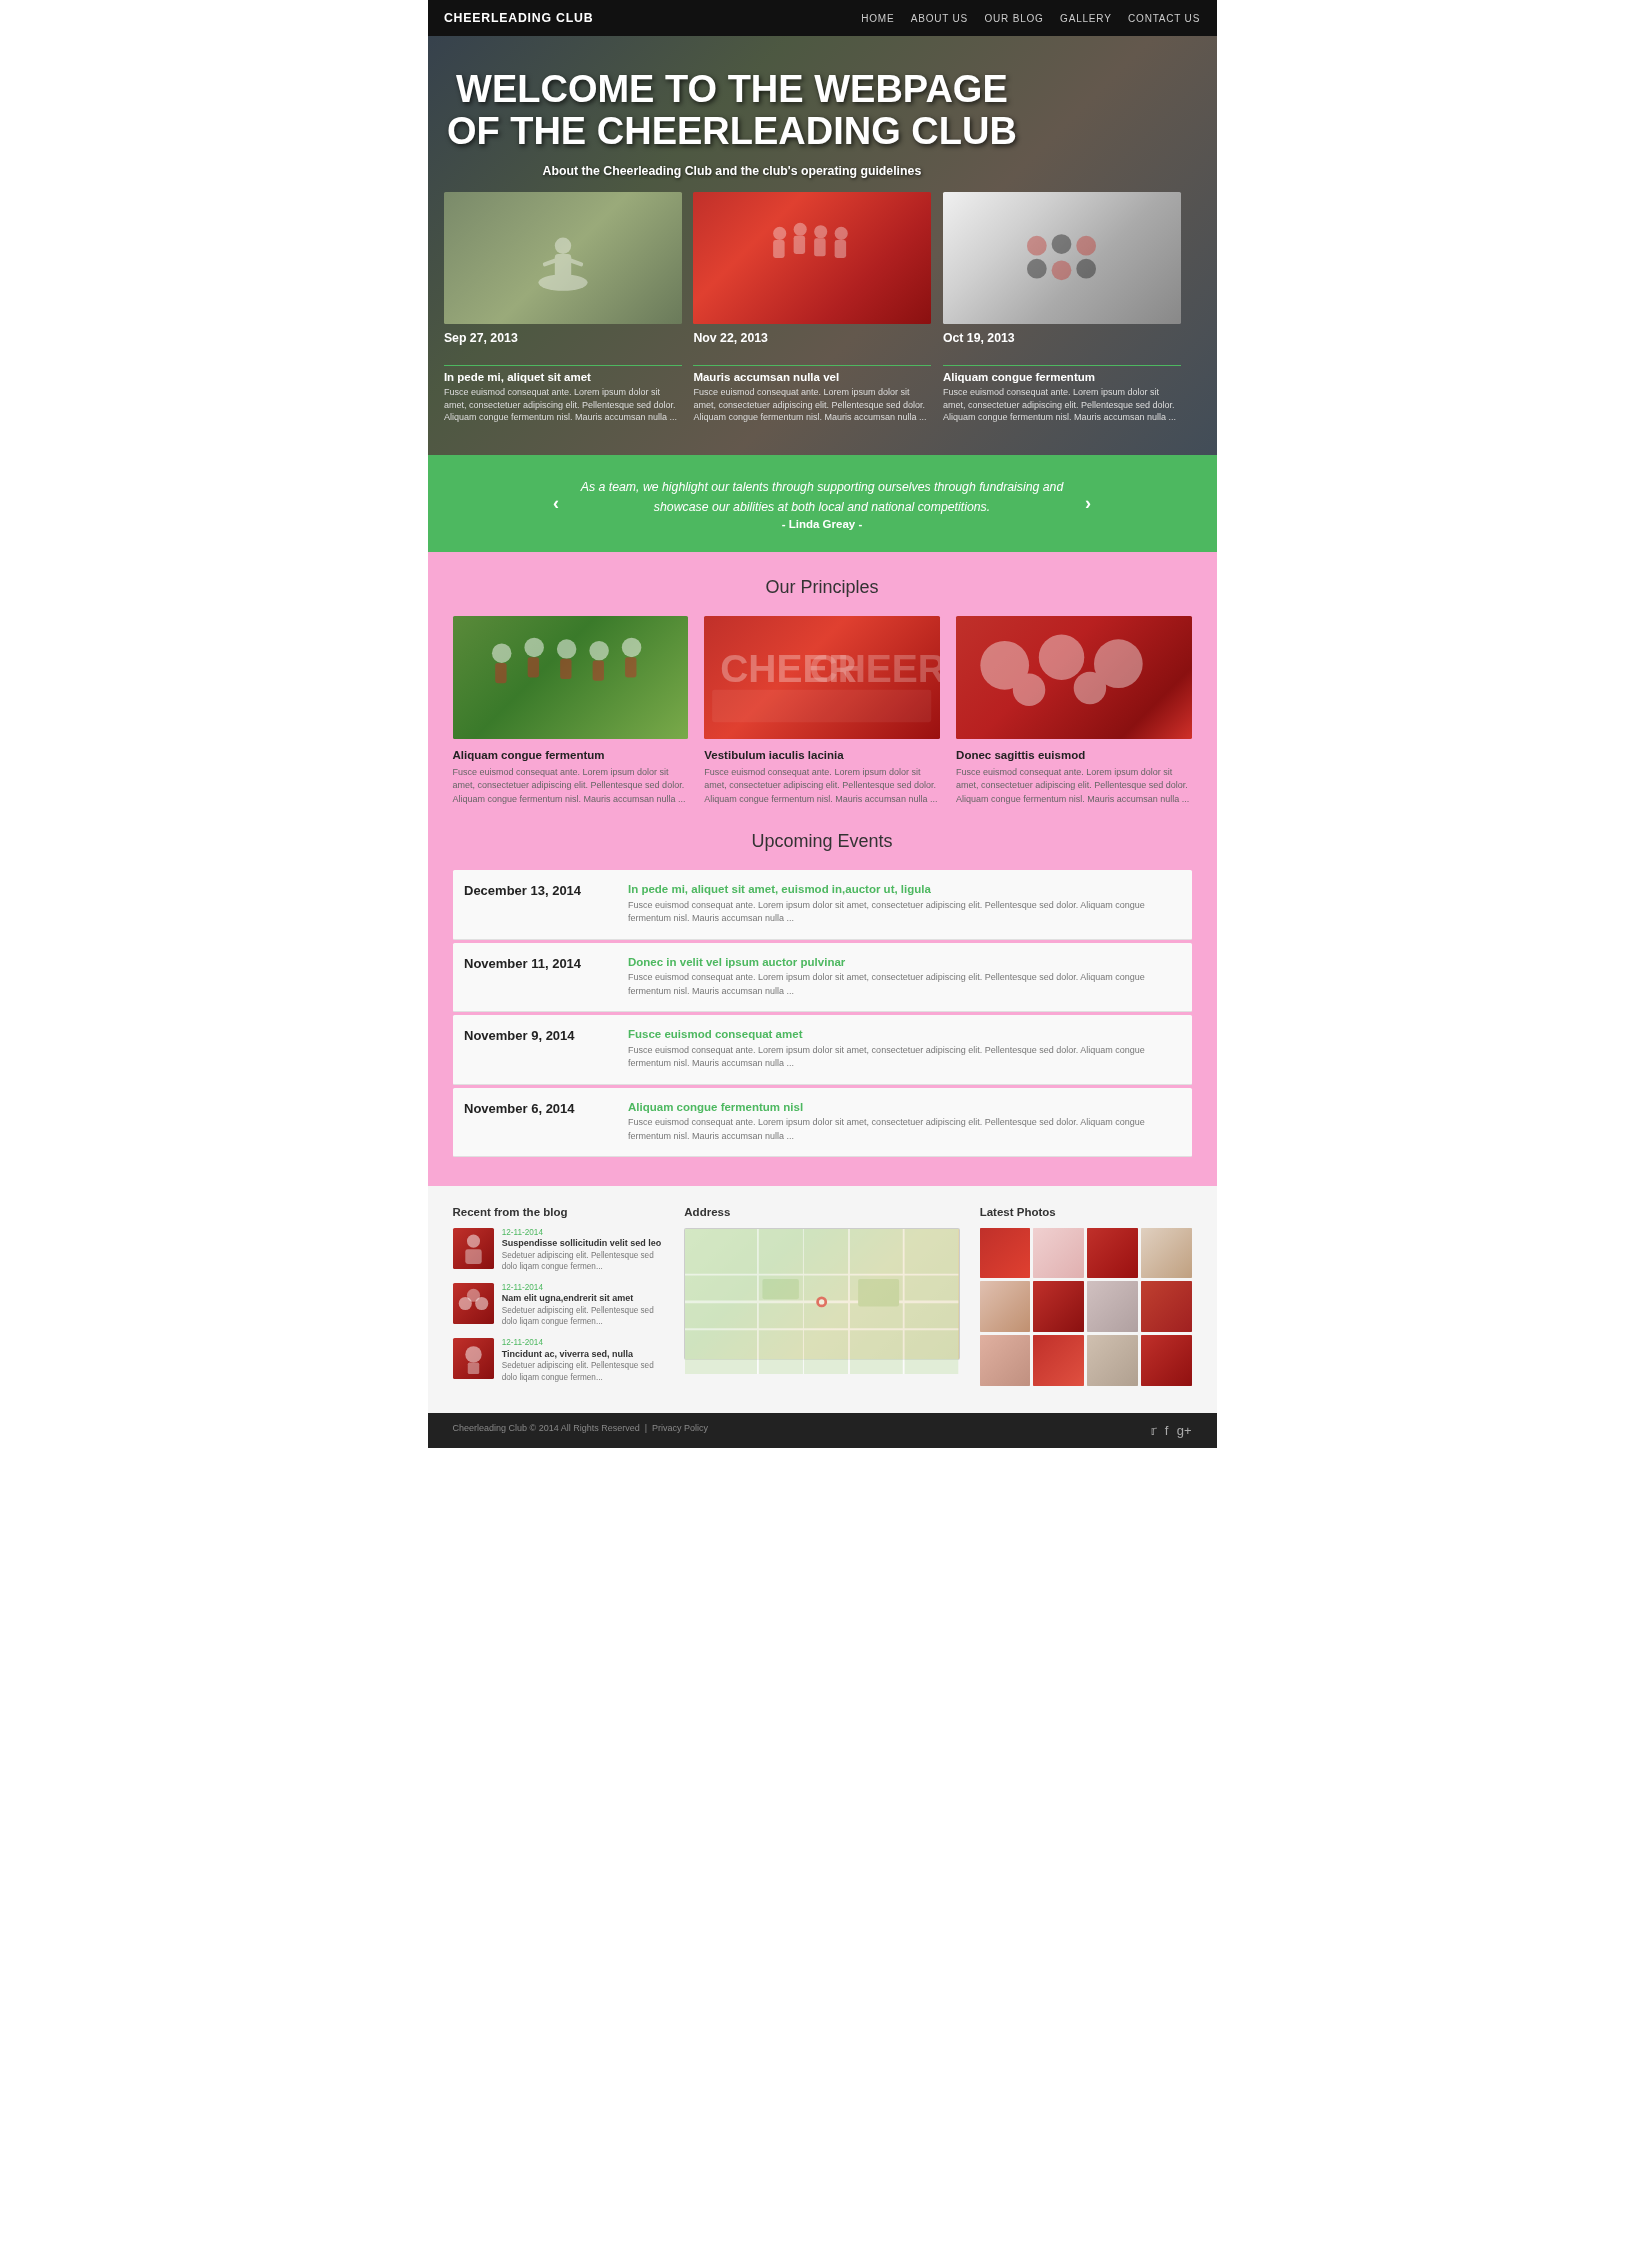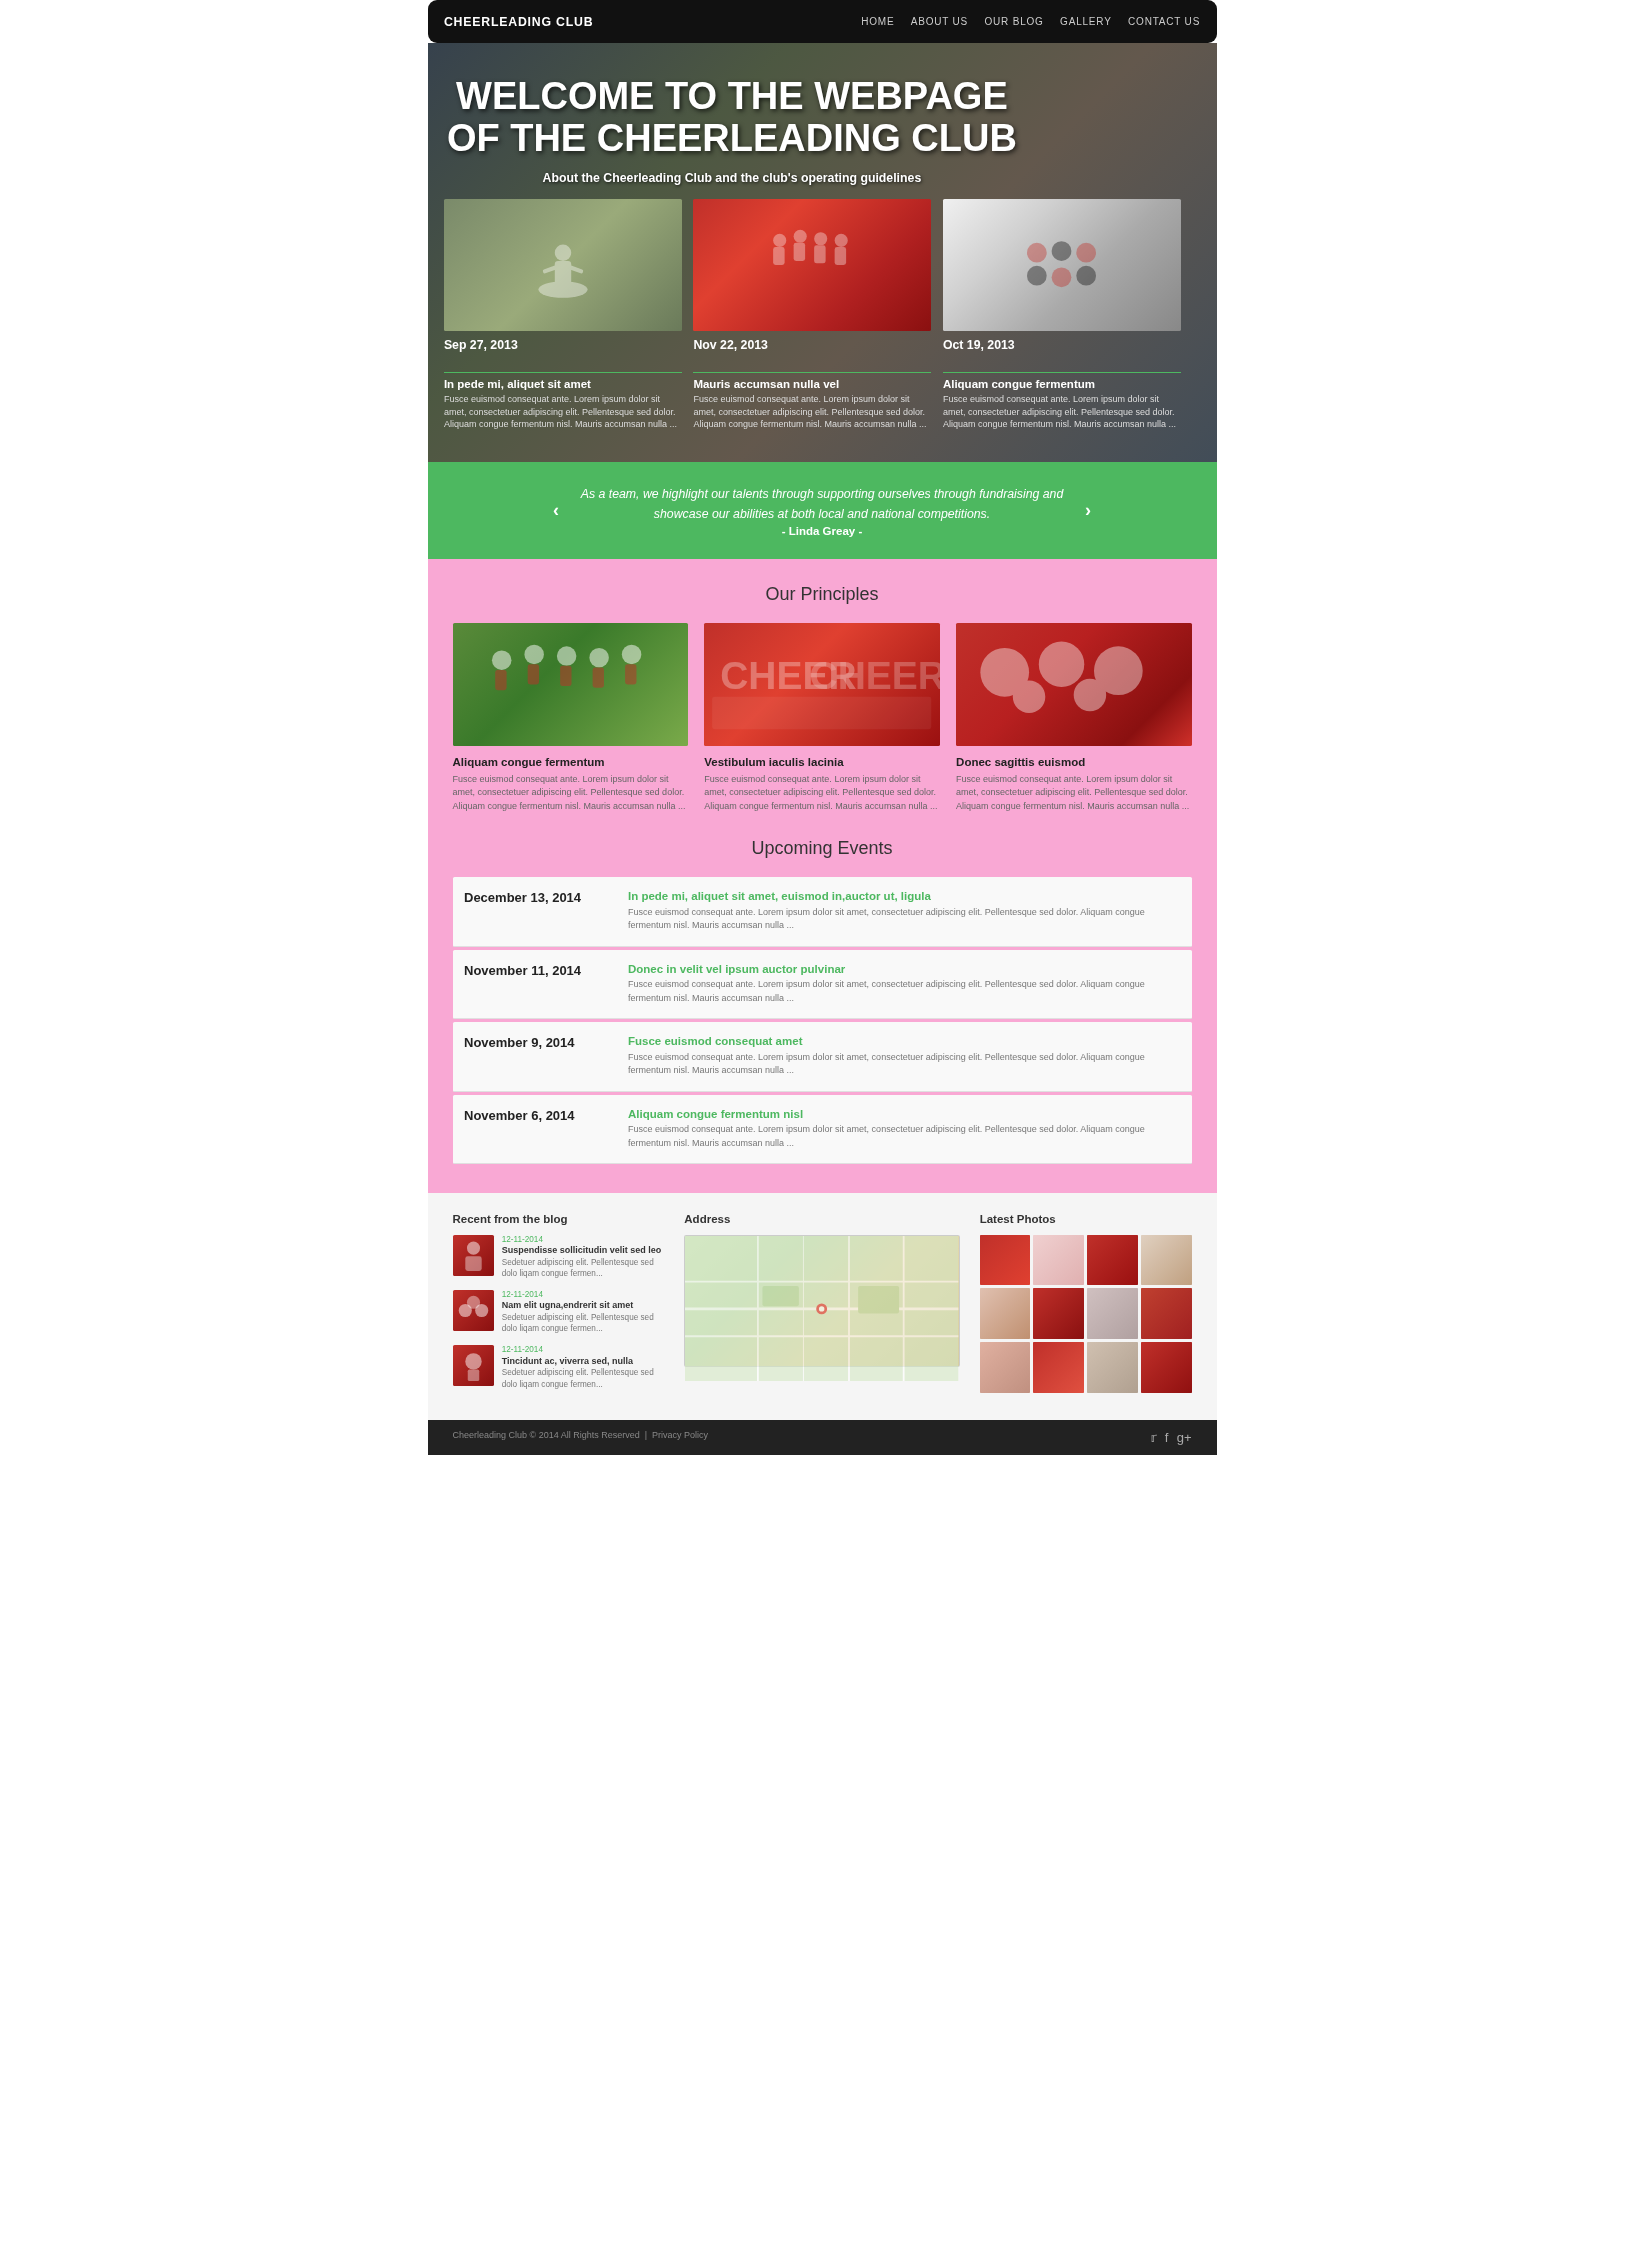--- a/index.html
+++ b/index.html
@@ -5,22 +5,21 @@
     * { margin: 0; padding: 0; box-sizing: border-box; }
     body { font-family: Arial, sans-serif; background: #fff; width: 789px; margin: 0 auto; }
 
     
     header {
       background: #111;
       display: flex;
       align-items: center;
       justify-content: space-between;
       padding: 0 16.4px;
-      height: 43px;
-      border-radius: 9px;
+      height: 36px;
     }
     .site-logo {
       color: #fff;
       font-weight: bold;
       font-size: 12.3px;
       letter-spacing: 0.8px;
     }
     nav { display: flex; gap: 16.4px; }
     nav a {
       color: #ccc;

